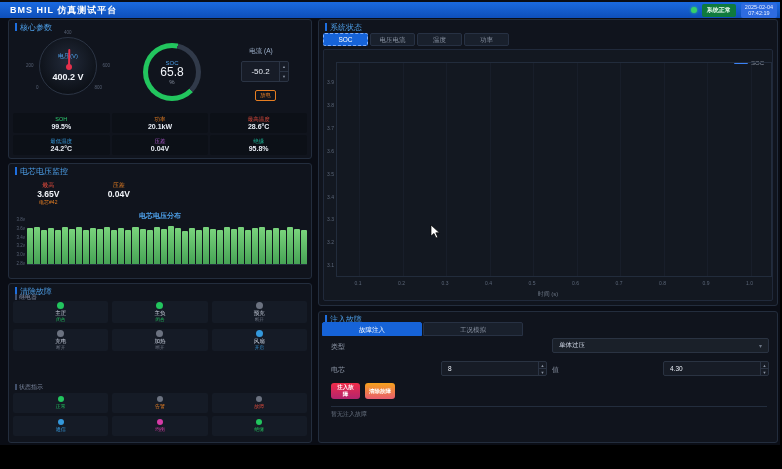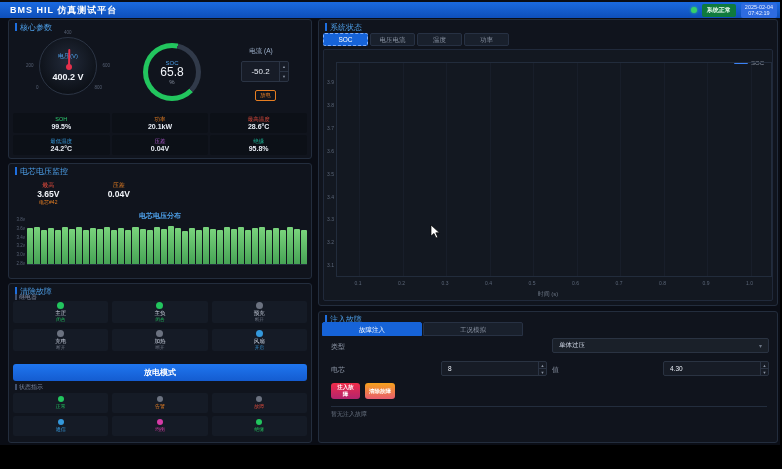--- a/index.html
+++ b/index.html
@@ -300,21 +300,20 @@
           <div class="dot" style="background: rgb(107, 114, 128);"></div>
           <div class="tl">加热</div>
           <div class="ts" style="color: rgb(107, 114, 128);">断开</div>
         </div>
         <div class="tile">
           <div class="dot" style="background: rgb(52, 152, 219);"></div>
           <div class="tl">风扇</div>
           <div class="ts" style="color: rgb(52, 152, 219);">开启</div>
         </div>
       </div>
-    <button class="mode-btn">放电模式</button>
     <div class="sub-title" style="left:6px; top:99px;">状态指示</div>
     <div class="ind-grid" id="ind-grid">
         <div class="tile">
           <div class="dot" style="background: rgb(34, 197, 94);"></div>
           <div class="tl" style="color: rgb(34, 197, 94);">正常</div>
         </div>
         <div class="tile">
           <div class="dot" style="background: rgb(107, 114, 128);"></div>
           <div class="tl" style="color: rgb(230, 126, 34);">告警</div>
         </div>

